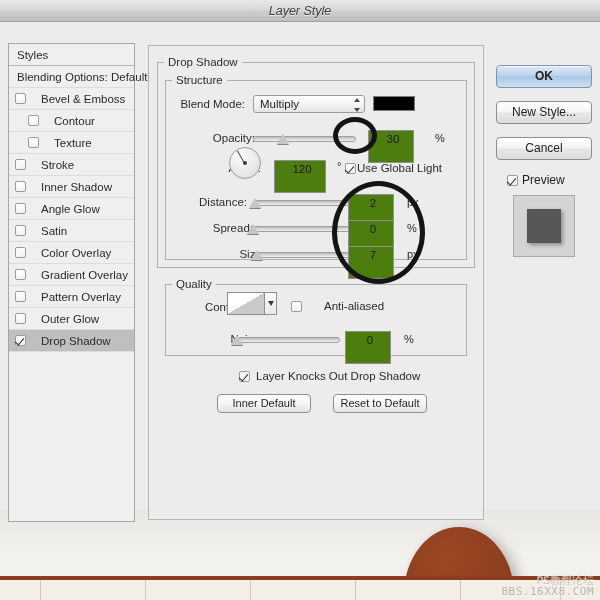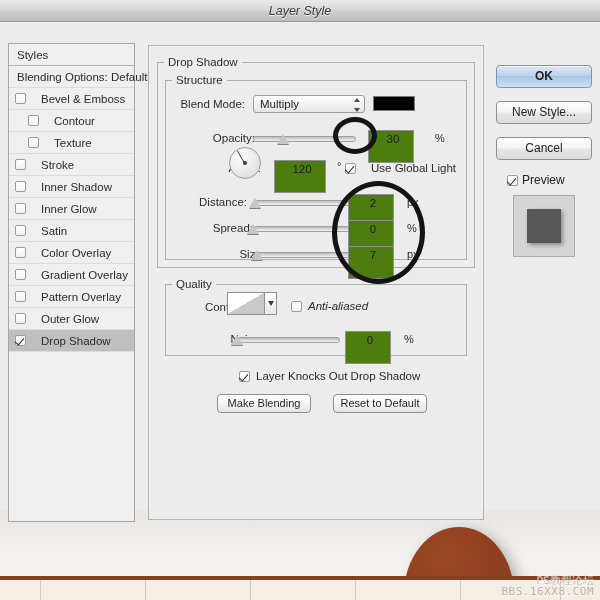--- a/index.html
+++ b/index.html
@@ -318,21 +318,21 @@
       <div class="style-row">
         <span class="cb"></span>
         <span class="lbl">Stroke</span>
       </div>
       <div class="style-row">
         <span class="cb"></span>
         <span class="lbl">Inner Shadow</span>
       </div>
       <div class="style-row">
         <span class="cb"></span>
-        <span class="lbl">Inner Glow</span>
+        <span class="lbl">Angle Glow</span>
       </div>
       <div class="style-row">
         <span class="cb"></span>
         <span class="lbl">Satin</span>
       </div>
       <div class="style-row">
         <span class="cb"></span>
         <span class="lbl">Color Overlay</span>
       </div>
       <div class="style-row">
@@ -381,21 +381,21 @@
       <div class="numfield" style="position:absolute; left:219px; top:84px;">30</div>
       <div class="unit" style="position:absolute; left:280px; top:86px;">%</div>
 
       <div class="rlabel" style="left:40px; top:116px;">Angle:</div>
       <div class="dial" style="position:absolute; left:80px; top:101px;">
         <div class="needle"></div>
         <div class="hub"></div>
       </div>
       <div class="numfield wide" style="position:absolute; left:125px; top:114px;">120</div>
       <div class="unit" style="position:absolute; left:182px; top:114px;">°</div>
-      <div style="position:absolute; left:196px; top:116px; display:flex; align-items:center; gap:15px;">
+      <div style="position:absolute; left:196px; top:116px; display:flex; align-items:center; gap:1px;">
         <span class="cb checked"></span>
         <span style="font-size:11.5px; color:#2b2b2b;">Use Global Light</span>
       </div>
 
       <div class="rlabel" style="left:26px; top:150px;">Distance:</div>
       <div class="slider" style="position:absolute; left:104px; top:150px;">
         <div class="track"></div>
         <div class="thumb" style="left:-4px"></div>
       </div>
       <div class="numfield" style="position:absolute; left:199px; top:148px;">2</div>
@@ -423,40 +423,40 @@
 
       <div class="rlabel" style="left:28px; top:255px;">Contour:</div>
       <div style="position:absolute; left:78px; top:246px; display:flex;">
         <div class="contour-box">
           <div class="curve"></div>
         </div>
         <div class="contour-arrow">
             <i></i>
           </div>
       </div>
-      <div style="position:absolute; left:142px; top:254px; display:flex; align-items:center; gap:6px;font-style:italic;">
+      <div style="position:absolute; left:142px; top:254px; display:flex; align-items:center; gap:22px;">
         <span class="cb"></span>
         <span style="font-size:11.5px; color:#2b2b2b;">Anti-aliased</span>
       </div>
 
       <div class="rlabel" style="left:42px; top:287px;">Noise:</div>
       <div class="slider" style="position:absolute; left:88px; top:287px;">
         <div class="track"></div>
         <div class="thumb" style="left:-6px"></div>
       </div>
       <div class="numfield" style="position:absolute; left:196px; top:285px;">0</div>
       <div class="unit" style="position:absolute; left:249px; top:287px;">%</div>
 
       <div id="knockout-row">
         <span class="cb checked"></span>
         <span class="lbl">Layer Knocks Out Drop Shadow</span>
       </div>
 
       <div id="default-btns">
-        <div class="small-btn">Make Blending</div>
+        <div class="small-btn">Inner Default</div>
         <div class="small-btn">Reset to Default</div>
       </div>
     </div>
 
     <div id="right-col">
       <div class="btn primary">OK</div>
       <div class="btn">New Style...</div>
       <div class="btn">Cancel</div>
       <div id="preview-row">
         <span class="cb checked"></span>

